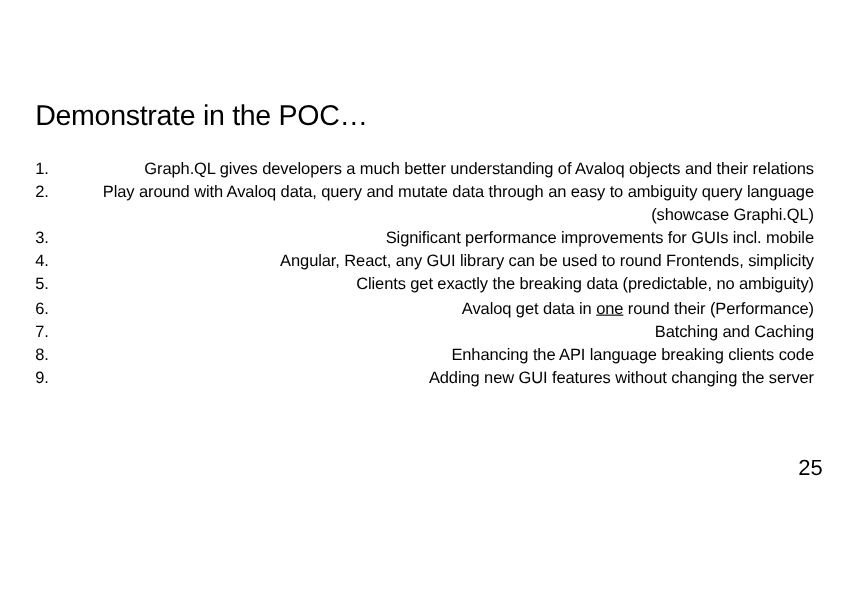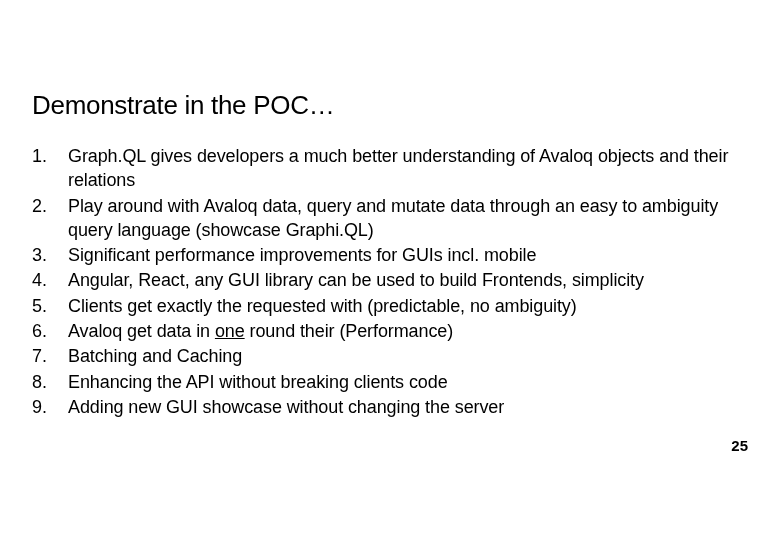--- a/index.html
+++ b/index.html
@@ -1,39 +1,39 @@
 <!DOCTYPE html>
 <html><head>
   <meta charset="utf-8">
   <style>
     * { margin: 0; padding: 0; box-sizing: border-box; }
     html, body { width: 780px; height: 540px; background: #fff; font-family: Arial, Helvetica, sans-serif; color: #000; }
-    .slide { width: 780px; height: 484px; position: relative; padding: 0; }
+    .slide { width: 780px; height: 484px; position: relative; padding: 0; text-align: right; }
     .title { position: absolute; top: 90px; left: 32px; font-size: 26px; font-weight: 400; letter-spacing: -0.3px; }
     .list-wrap { position: absolute; top: 144px; left: 32px; right: 40px; }
     ol.points { list-style: none; counter-reset: item; }
-    ol.points li { counter-increment: item; font-size: 18px; line-height: 1.35; padding-left: 36px; position: relative; margin: 0 0 1px 0; letter-spacing: -0.1px; }
+    ol.points li { counter-increment: item; font-size: 15px; line-height: 1.35; padding-left: 36px; position: relative; margin: 0 0 1px 0; letter-spacing: -0.1px; }
     ol.points li::before { content: counter(item) "."; position: absolute; left: 0; width: 28px; text-align: left; }
     .underline { text-decoration: underline; }
-    .pagenum { position: absolute; bottom: 30px; right: 32px; font-size: 15px; font-weight: bold; }
+    .pagenum { position: absolute; bottom: 46px; right: 32px; font-size: 20px; }
   </style>
 </head>
 <body>
 
 <div class="slide">
   <h1 class="title">Demonstrate in the POC…</h1>
 
   <div class="list-wrap">
     <ol class="points">
       <li>Graph.QL gives developers a much better understanding of Avaloq objects and their relations</li>
       <li>Play around with Avaloq data, query and mutate data through an easy to ambiguity query language (showcase Graphi.QL)</li>
       <li>Significant performance improvements for GUIs incl. mobile</li>
-      <li>Angular, React, any GUI library can be used to build Frontends, simplicity</li>
-      <li>Clients get exactly the requested with (predictable, no ambiguity)</li>
+      <li>Angular, React, any GUI library can be used to round Frontends, simplicity</li>
+      <li>Clients get exactly the breaking data (predictable, no ambiguity)</li>
       <li><span>Avaloq get data in </span><span class="underline">one</span><span> round their (Performance)</span></li>
       <li>Batching and Caching</li>
-      <li>Enhancing the API without breaking clients code</li>
-      <li>Adding new GUI showcase without changing the server</li>
+      <li>Enhancing the API language breaking clients code</li>
+      <li>Adding new GUI features without changing the server</li>
     </ol>
   </div>
 
   <div class="pagenum">25</div>
 </div>
 
 </body></html>

